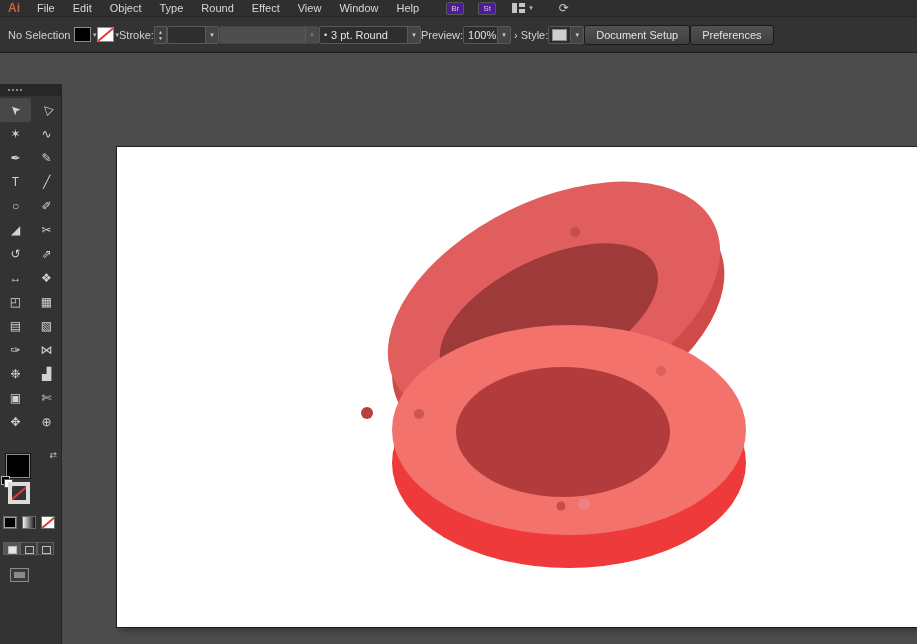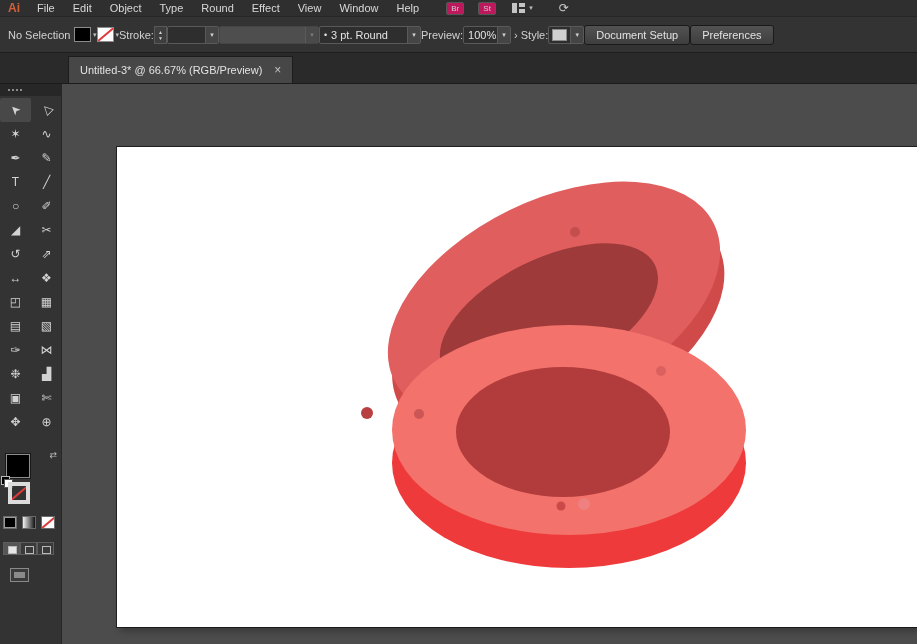--- a/index.html
+++ b/index.html
@@ -11,21 +11,21 @@
   }
   
   .menu-bar{
     position:absolute; top:0; left:0; right:0; height:17px;
     background:#2f2f2f; display:flex; align-items:center;
     font-size:11px; color:#d8d8d8; border-bottom:1px solid #262626;
   }
   .logo{ width:28px; text-align:center; font-weight:bold; font-size:12px; color:#d2603a; }
   .mi{ padding:0 9px; cursor:default; }
   .appbtn{
-    width:18px; height:13px; margin-left:18px; background:#be185d;
+    width:18px; height:13px; margin-left:18px; background:#4c1d95;
     border:1px solid #565656; border-radius:2px; font-size:8px; color:#cfcfcf;
     display:inline-flex; align-items:center; justify-content:center;text-align:center;
   }
   .appbtn + .appbtn{ margin-left:14px; }
   .ws-wrap{ display:inline-flex; align-items:center; gap:4px; margin-left:16px; }
   .ws-icon{ width:13px; height:10px; position:relative; display:inline-block; }
   .ws-icon::before{ content:""; position:absolute; left:0; top:0; width:5px; height:10px; background:#c4c4c4; }
   .ws-icon::after{ content:""; position:absolute; right:0; top:0; width:6px; height:4px; background:#c4c4c4; box-shadow:0 6px 0 #c4c4c4; }
   .mchev{ font-size:7px; color:#bdbdbd; }
   .sync{ margin-left:26px; font-size:12px; color:#c4c4c4; }
@@ -197,26 +197,20 @@
     <span class="flyout-btn">›</span>
     <span class="label">Style:</span>
     <span class="combo w34">
       <span class="style-swatch"></span>
       <span class="chev">▾</span>
     </span>
     <button class="btn first">Document Setup</button>
     <button class="btn">Preferences</button>
   </div>
 
-  <div class="tab-bar">
-    <div class="tab">
-      <span class="tab-title">Untitled-3* @ 66.67% (RGB/Preview)</span>
-      <span class="tab-close">×</span>
-    </div>
-  </div>
 
   <aside class="tool-panel">
     <div class="panel-grip">
       <span class="dots"></span>
     </div>
     <div class="tools">
       <div class="tcell active">
           <span class="tg rot">➤</span>
         </div>
       <div class="tcell">

